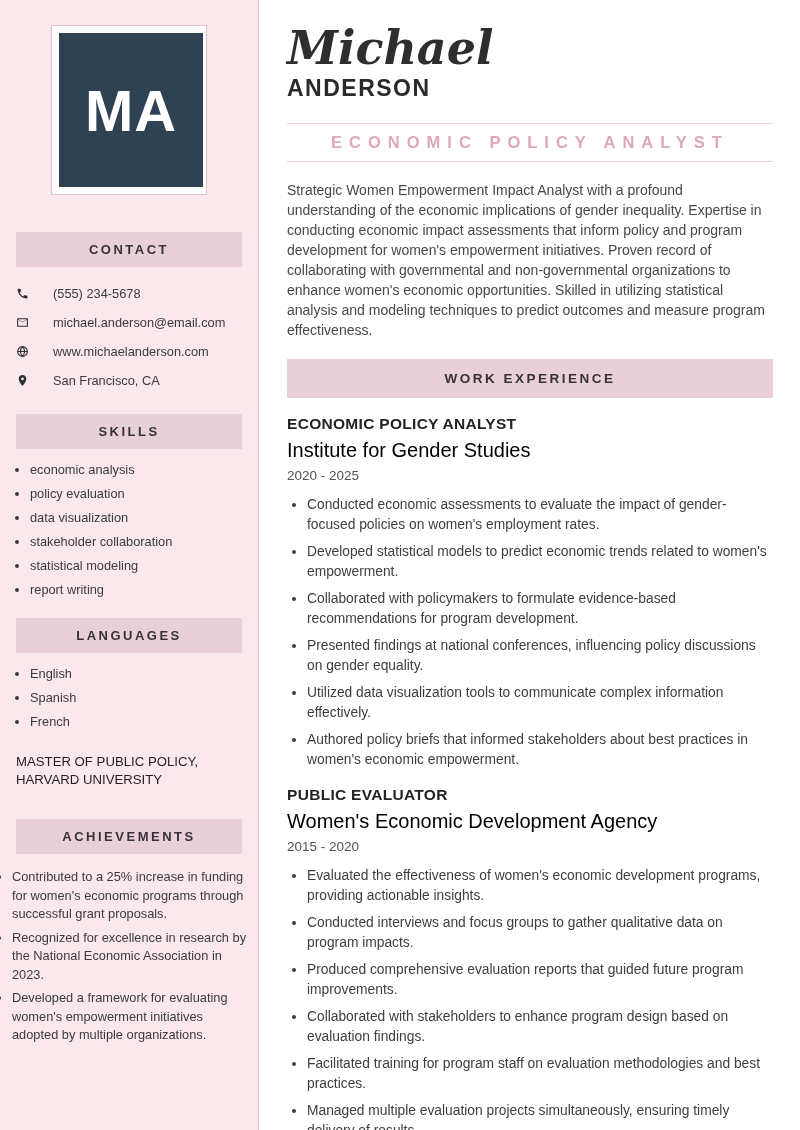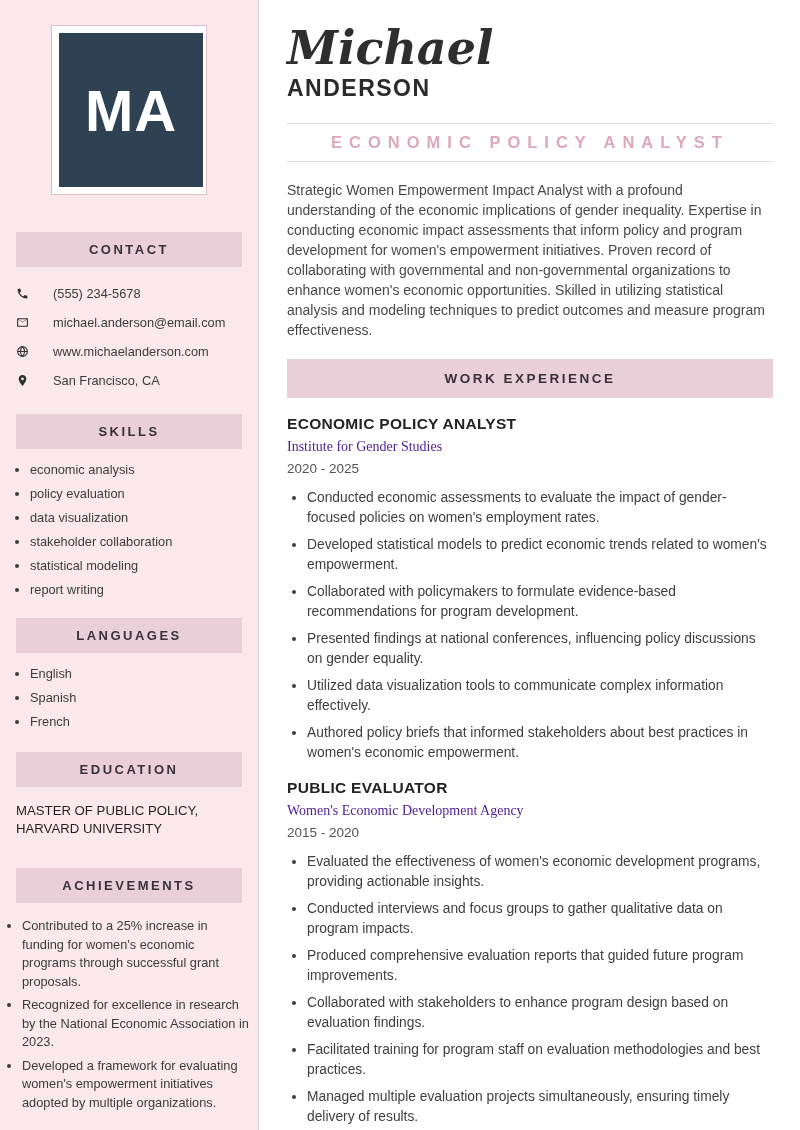--- a/index.html
+++ b/index.html
@@ -83,21 +83,21 @@
 
   .degree {
     padding: 15px 16px 0;
     font-size: 13.2px;
     font-weight: normal;
     line-height: 18px;
     color: #231f20;
   }
   .achieve-list {
     margin: 14px 0 0;
-    padding-left: 22px;
+    padding-left: 12px;
     list-style: disc;
     font-size: 12.8px;
     line-height: 18.5px;
     color: #3b3b3b;
   }
   .achieve-list li { margin-bottom: 5px; padding-right: 6px; }
 
   
   .main {
     position: absolute;
@@ -156,23 +156,22 @@
   }
   .job-title {
     margin-top: 17px;
     font-size: 15.5px;
     font-weight: bold;
     letter-spacing: 0.3px;
     color: #232323;
   }
   .job-company {
     margin-top: 6px;
-    font-size: 14px;
-    color: #4c1d95;
-    font-family: Liberation Serif, serif;
+    font-size: 20px;
+    color: #000000;
   }
   .job-dates {
     margin-top: 6px;
     font-size: 13.5px;
     color: #535353;
   }
   .job-bullets {
     margin: 12px 0 0;
     padding-left: 20px;
     list-style: disc;
@@ -248,23 +247,20 @@
 
     <div class="side-band band-languages">
       <span>LANGUAGES</span>
     </div>
     <ul class="side-list tight">
       <li>English</li>
       <li>Spanish</li>
       <li>French</li>
     </ul>
 
-    <div class="side-band band-education">
-      <span>EDUCATION</span>
-    </div>
     <div class="degree">MASTER OF PUBLIC POLICY, HARVARD UNIVERSITY</div>
 
     <div class="side-band band-achieve">
       <span>ACHIEVEMENTS</span>
     </div>
     <ul class="achieve-list">
       <li>Contributed to a 25% increase in funding for women's economic programs through successful grant proposals.</li>
       <li>Recognized for excellence in research by the National Economic Association in 2023.</li>
       <li>Developed a framework for evaluating women's empowerment initiatives adopted by multiple organizations.</li>
     </ul>

